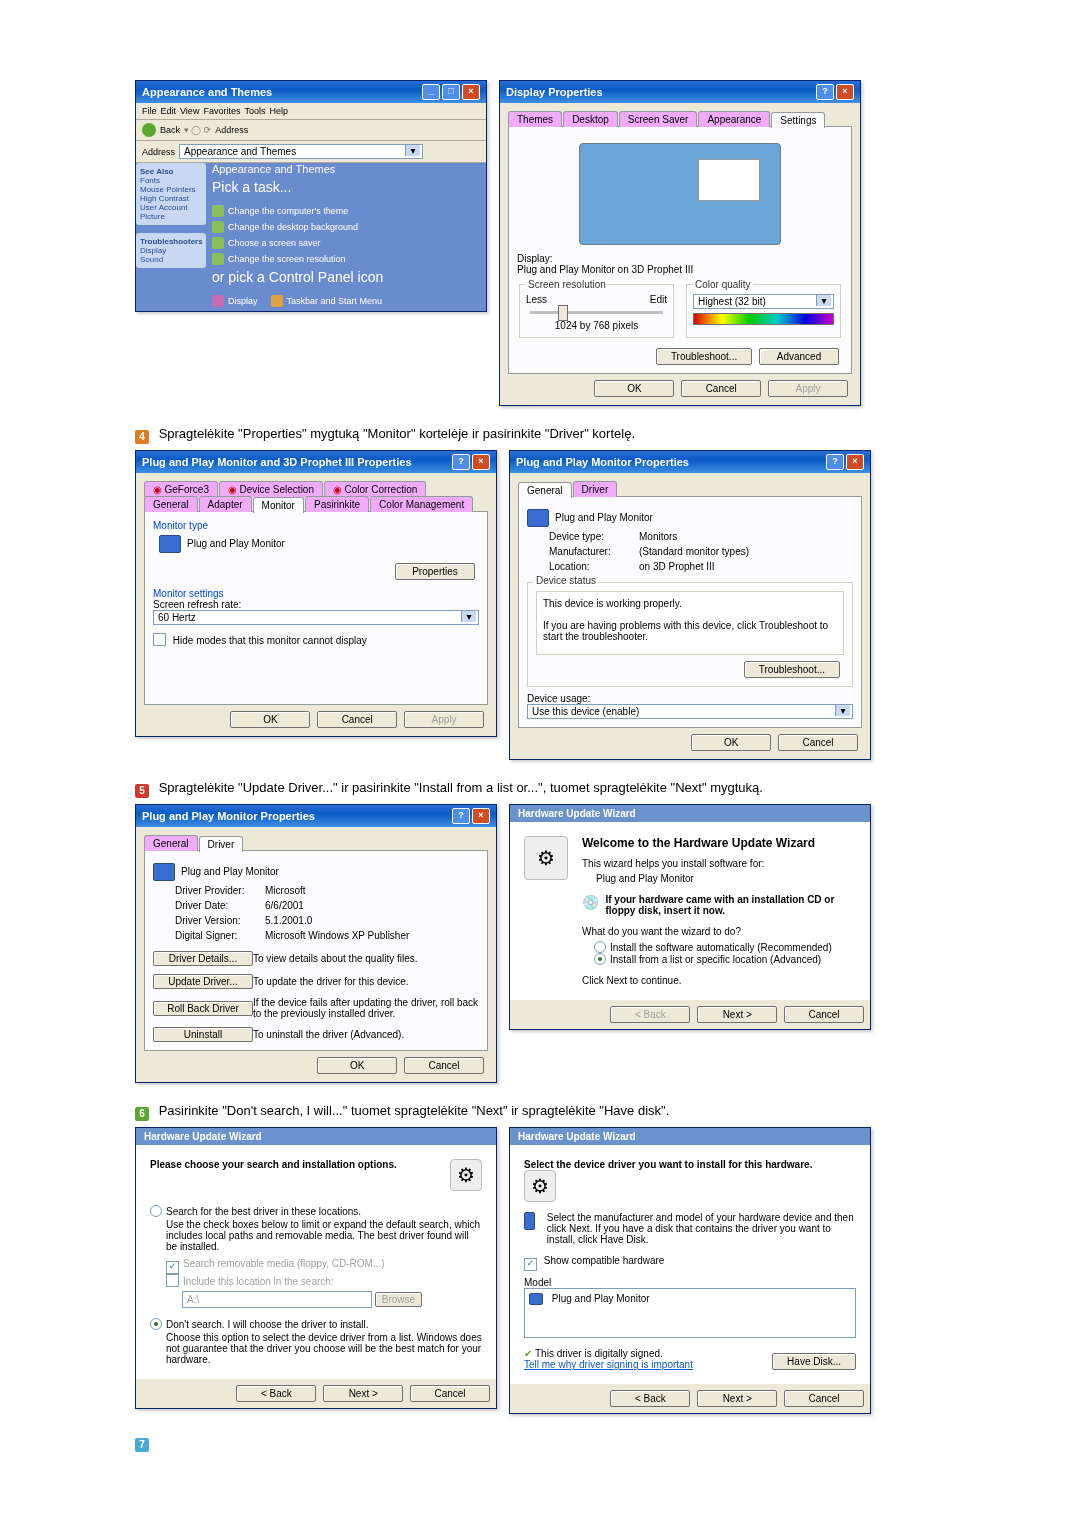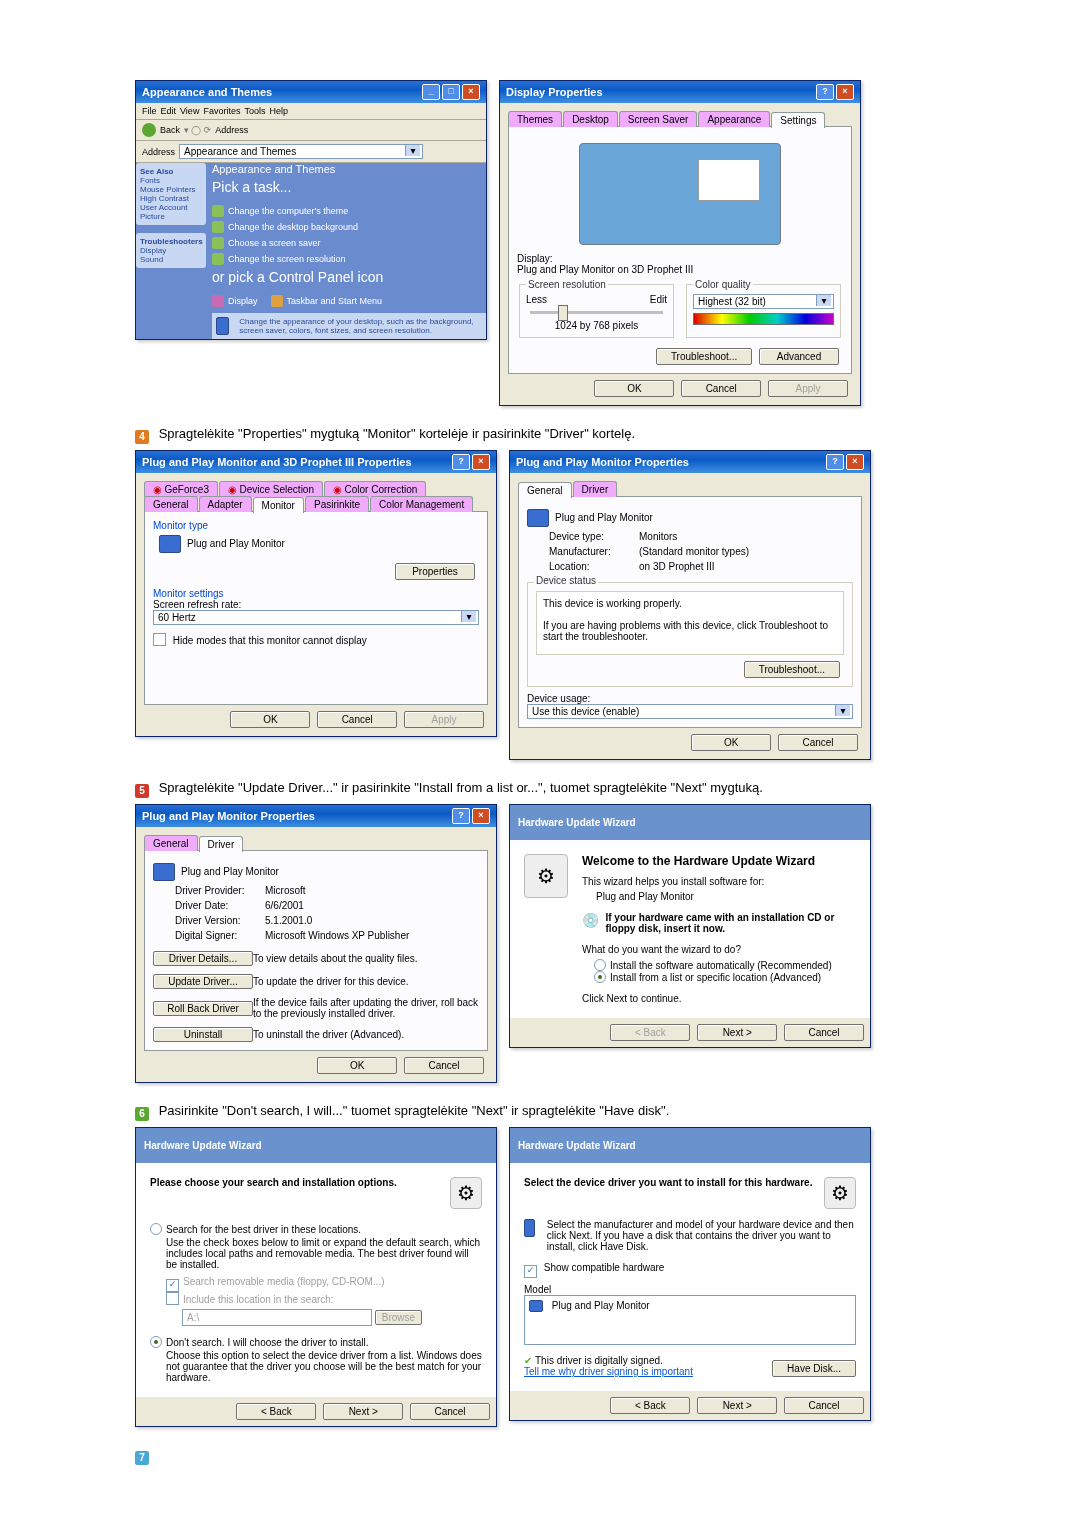--- a/index.html
+++ b/index.html
@@ -297,21 +297,21 @@
   fieldset {
     border: 1px solid #d0d0bf;
     padding: 4px 6px 6px 6px;
     font-size: 10px;
     margin: 4px 2px;
   }
   fieldset legend { color:#333; }
   .hw-banner {
     background: linear-gradient(#6a93ce,#6a93ce);
     color: #fff;
-    padding: 12px 8px;
+    padding: 3px 8px;
     font-weight: bold;
   }
   .hw-body { background:#fff; padding: 14px; font-size:10px; }
   .hw-flex { display:flex; gap:14px; }
   .hw-icon {
     width: 42px; height: 42px; background:#eee; border:1px solid #bbb;
     border-radius:4px;
     display:flex; align-items:center; justify-content:center;
     font-size: 20px;
   }
@@ -393,24 +393,20 @@
                 <span class="cpl-ico"></span>
                 <span>Choose a screen saver</span>
               </div>
             <div class="cpl-link">
                 <span class="cpl-ico"></span>
                 <span>Change the screen resolution</span>
               </div>
             <h3>or pick a Control Panel icon</h3>
             <div class="cpl-link"><span class="cpl-ico" style="background:#c96ab5"></span><span>Display</span>
               &nbsp;&nbsp;<span class="cpl-ico" style="background:#e0a040"></span><span>Taskbar and Start Menu</span></div>
-            <div style="background:#c9d8f2;color:#2b4b9a;font-size:8px;padding:4px;margin-top:6px;display:flex;gap:4px;">
-              <span class="monitor-icon"></span>
-              <span>Change the appearance of your desktop, such as the background, screen saver, colors, font sizes, and screen resolution.</span>
-            </div>
           </div>
         </div>
       </div>
     </div>
 
     <div class="panel" style="width:360px;">
       <div class="titlebar">
         <span>Display Properties</span>
         <span class="winbtns">
           <span class="winbtn help">?</span>
@@ -664,21 +660,21 @@
       <div class="btnrow" style="background:#ece9d8;padding:6px;">
         <span class="btn">&lt; Back</span>
         <span class="btn">Next &gt;</span>
         <span class="btn">Cancel</span>
       </div>
     </div>
 
     <div class="panel" style="width:360px;background:#fff;">
       <div class="hw-banner">Hardware Update Wizard</div>
       <div class="hw-body">
-        <div style="display:flex;justify-content:space-between;align-items:flex-start;">
+        <div style="display:flex;justify-content:space-between;align-items:flex-start;flex-direction:column;">
           <b>Select the device driver you want to install for this hardware.</b>
           <div class="hw-icon" style="width:30px;height:30px;">⚙</div>
         </div>
         <div style="display:flex;gap:6px;margin-top:10px;">
           <span class="monitor-icon"></span>
           <span>Select the manufacturer and model of your hardware device and then click Next. If you have a disk that contains the driver you want to install, click Have Disk.</span>
         </div>
         <div style="margin-top:10px;">
           <span class="checkbox">✓</span>
           <span>Show compatible hardware</span>

